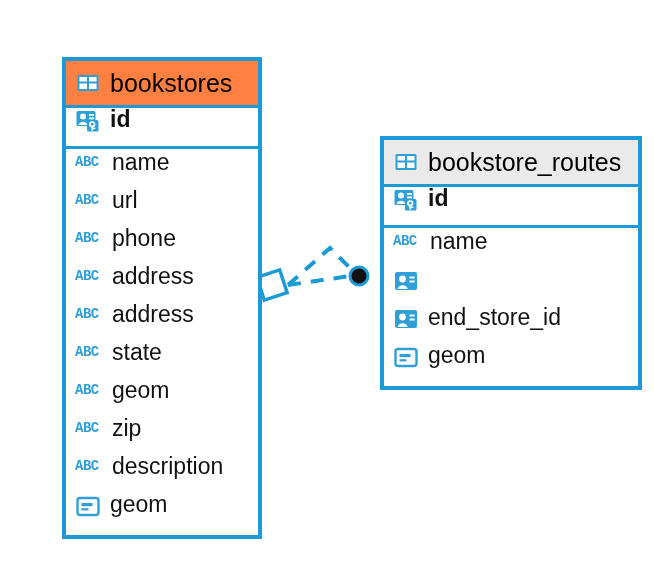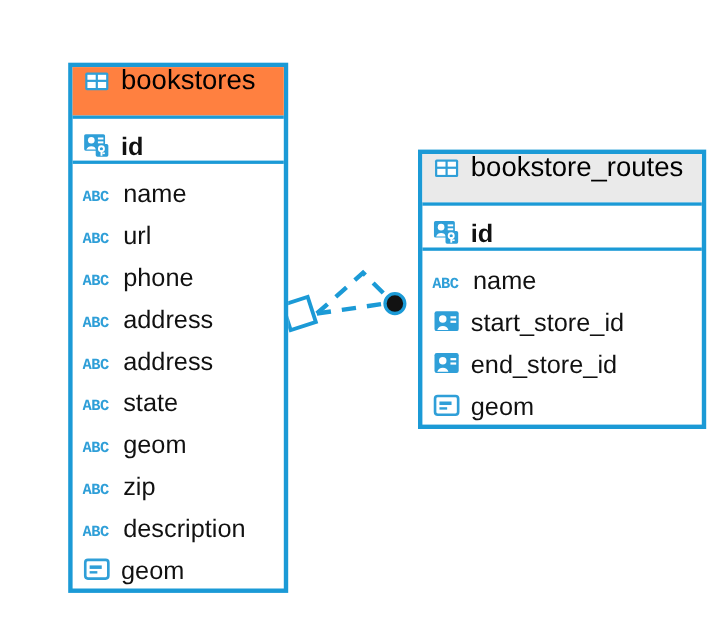--- a/index.html
+++ b/index.html
@@ -18,21 +18,21 @@
 
   
   .entity {
     position: absolute;
     box-sizing: border-box;
     background: #ffffff;
     border: 4px solid #1b9ad6;
   }
   .entity-header {
     display: flex;
-    align-items: flex-start;
+    align-items: center;
     box-sizing: border-box;
     height: 44px;
     padding: 0 10px 0 9px;
     gap: 9px;
   }
   .entity-header.selected { background: #ff8040; }
   .entity-header.plain    { background: #eaeaea; }
   .entity-title {
     font-size: 25px;
     color: #000000;
@@ -41,23 +41,23 @@
   }
 
   .pk-section {
     border-top: 3px solid #1b9ad6;
     border-bottom: 3px solid #1b9ad6;
   }
   .field-list { padding: 2px 0 4px 0; }
 
   .field {
     display: flex;
-    align-items: flex-end;
+    align-items: flex-start;
     height: 38px;
-    padding: 0 10px 1px 9px;
+    padding: 0 10px 12px 9px;
     gap: 9px;
     box-sizing: border-box;
   }
   .field-label {
     font-size: 23px;
     color: #111111;
     white-space: nowrap;
     line-height: 1;
   }
   .field-label.key { font-weight: bold; }
@@ -244,21 +244,20 @@
       </div>
 
       <div class="field">
         <svg class="icon" viewBox="0 0 26 26">
           <rect x="2" y="4" width="22" height="18" rx="2" fill="#2f9fd8"></rect>
           <circle cx="9.5" cy="11" r="3.4" fill="#ffffff"></circle>
           <path d="M4.5 21 a5.4 5.4 0 0 1 10.2 0 z" fill="#ffffff"></path>
           <rect x="16.5" y="8.5" width="5.2" height="2" fill="#ffffff"></rect>
           <rect x="16.5" y="12.5" width="5.2" height="2" fill="#ffffff"></rect>
         </svg>
-        <span class="field-label">start_store_id</span>
       </div>
 
       <div class="field">
         <svg class="icon" viewBox="0 0 26 26">
           <rect x="2" y="4" width="22" height="18" rx="2" fill="#2f9fd8"></rect>
           <circle cx="9.5" cy="11" r="3.4" fill="#ffffff"></circle>
           <path d="M4.5 21 a5.4 5.4 0 0 1 10.2 0 z" fill="#ffffff"></path>
           <rect x="16.5" y="8.5" width="5.2" height="2" fill="#ffffff"></rect>
           <rect x="16.5" y="12.5" width="5.2" height="2" fill="#ffffff"></rect>
         </svg>

